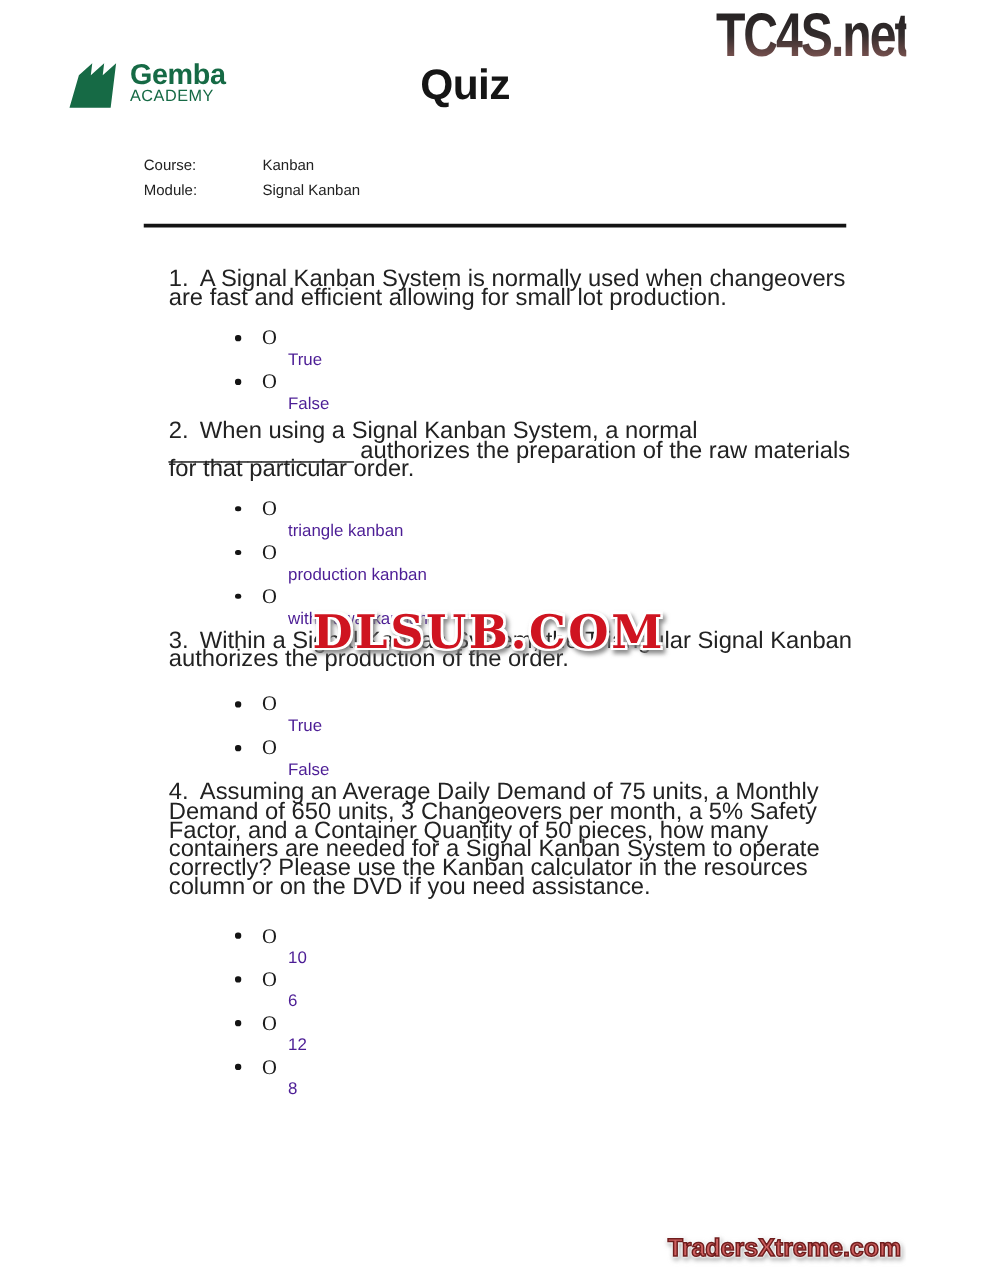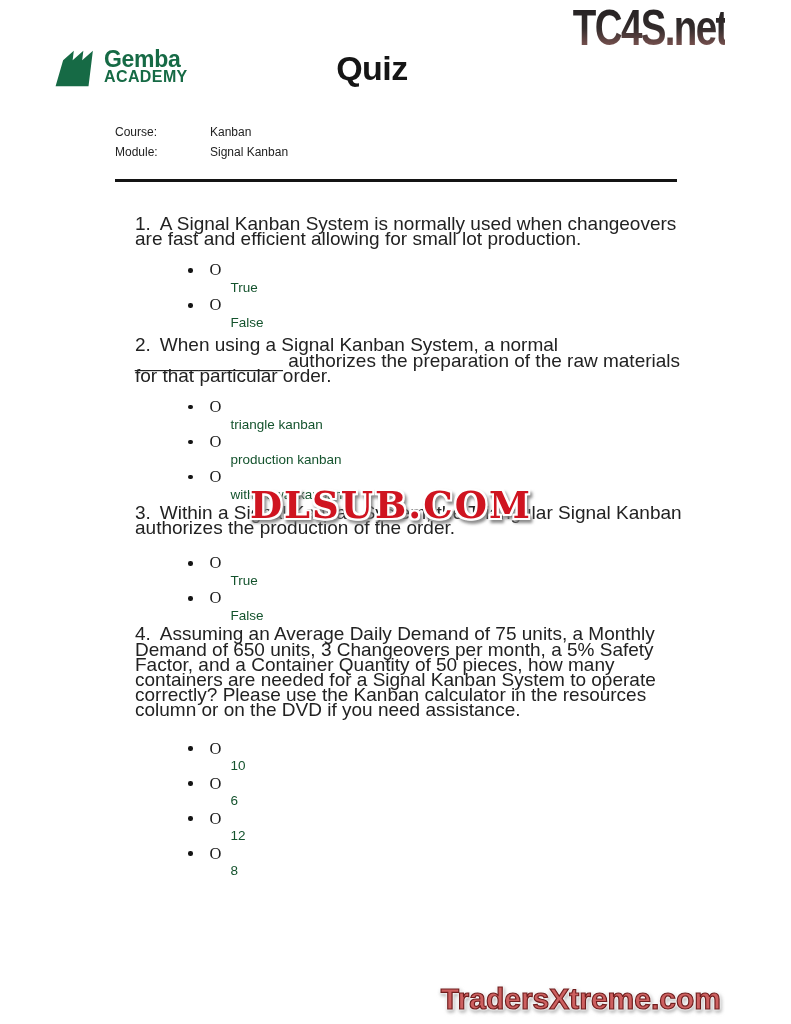--- a/index.html
+++ b/index.html
@@ -19,21 +19,21 @@
     -webkit-background-clip:text;background-clip:text;color:transparent;
     filter:drop-shadow(0 0 1px rgba(255,255,255,.8));
     white-space:nowrap;
   }
 
   
   .logo{position:absolute;left:49px;top:47px;display:flex;align-items:flex-start;}
   .logo-icon{width:52px;height:42px;flex:none;}
   .logo-text{display:flex;flex-direction:column;color:#166a45;margin-left:3px;margin-top:2px;}
   .logo-name{font-size:23px;font-weight:bold;line-height:21px;letter-spacing:-.3px;}
-  .logo-sub{font-size:16px;font-weight:bold;letter-spacing:.4px;line-height:14px;}
+  .logo-sub{font-size:13px;font-weight:normal;letter-spacing:.4px;line-height:14px;}
 
   
   .page-title{position:absolute;left:0;top:49px;width:744px;margin:0;
     text-align:center;font-size:34px;font-weight:bold;letter-spacing:-.5px;color:#151515;}
 
   
   .meta{position:absolute;left:115px;top:122px;font-size:12px;line-height:20px;color:#222;}
   .meta-row{display:flex;}
   .meta-label{width:95px;}
 
@@ -41,42 +41,42 @@
   .rule{position:absolute;left:115px;top:179px;width:562px;height:2.5px;background:#141414;border:none;margin:0;}
 
   
   .content{position:absolute;left:135px;top:216px;width:568px;}
   .q-text{margin:0;font-size:19px;line-height:15.2px;color:#222;}
   .q-num{margin-right:9px;}
   .opts{list-style:none;margin:17px 0 0 0;padding:0;}
   .opts li{display:flex;align-items:center;height:14px;margin:0 0 21px 53px;}
   .dot{width:4.5px;height:4.5px;border-radius:50%;background:#141414;margin-right:17px;flex:none;}
   .radio{font-family:"Liberation Serif","DejaVu Serif",serif;font-size:16.5px;line-height:14px;color:#1b1b1b;margin-right:9px;}
-  .opt-label{font-size:13.5px;color:#14532d;margin-top:34px;}
+  .opt-label{font-size:13.5px;color:#4c1d95;margin-top:34px;}
   .q1{margin-bottom:25px;}
   .q2{margin-bottom:20px;}
   .q3{margin-bottom:12px;}
   .q3 .opts{margin-top:21px;}
   .q4 .opts{margin-top:24px;}
 
   
   .wm-dlsub{
     position:absolute;left:250px;top:483px;width:270px;
     font-family:"DejaVu Serif","Liberation Serif",serif;font-weight:bold;
     font-size:37px;line-height:44px;letter-spacing:2px;white-space:nowrap;
     color:#cf1420;
     text-shadow:-2px -2px 0 #fff,2px -2px 0 #fff,-2px 2px 0 #fff,2px 2px 0 #fff,
                 -2px 0 0 #fff,2px 0 0 #fff,0 -2px 0 #fff,0 2px 0 #fff;
     filter:drop-shadow(2.5px 3.5px 1.5px rgba(120,120,120,.85));
   }
 
   
   .wm-traders{
     position:absolute;right:4px;bottom:7px;
-    font-size:30px;font-weight:bold;line-height:36px;white-space:nowrap;
+    font-size:20px;font-weight:bold;line-height:36px;white-space:nowrap;
     color:#cd6060;-webkit-text-stroke:1.2px #6f1d1d;
     filter:drop-shadow(0 0 1px #fff) drop-shadow(0 0 1px #fff) drop-shadow(1.5px 2.5px 1.5px rgba(150,150,150,.75));
   }
 </style>
 </head>
 <body>
 
 <div class="page">
 
   <div class="wm-tc4s">TC4S.net</div>

